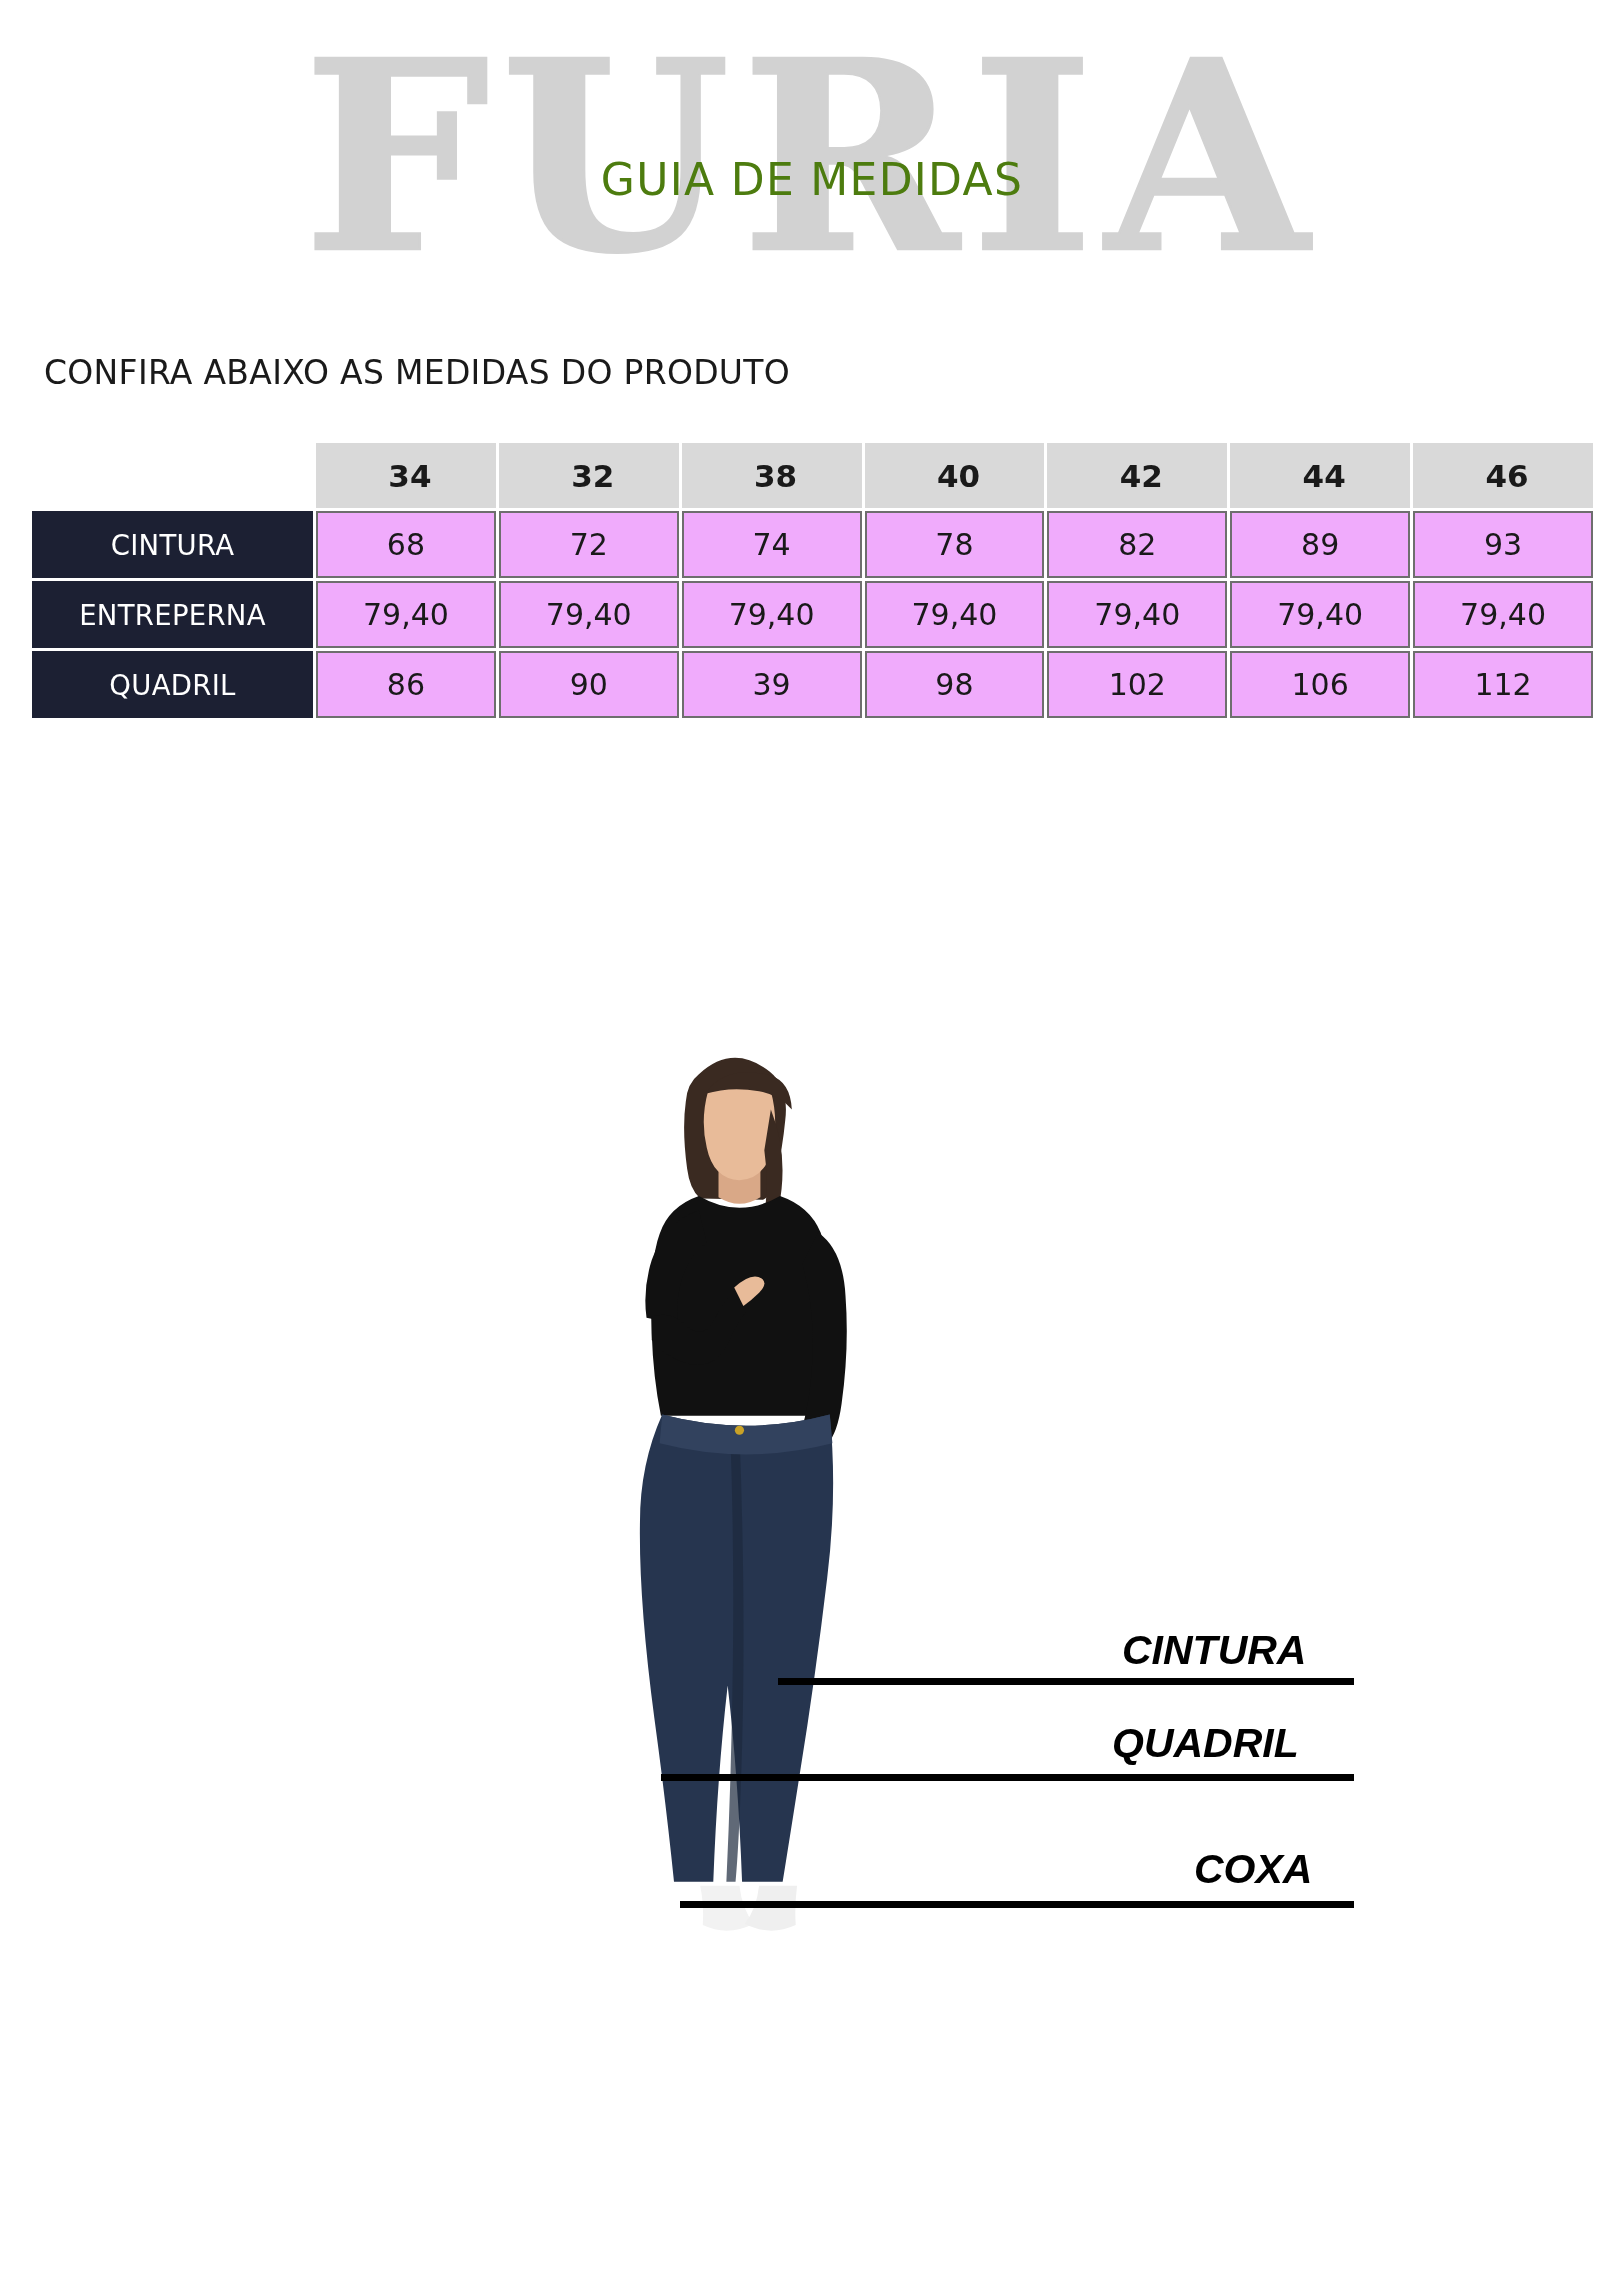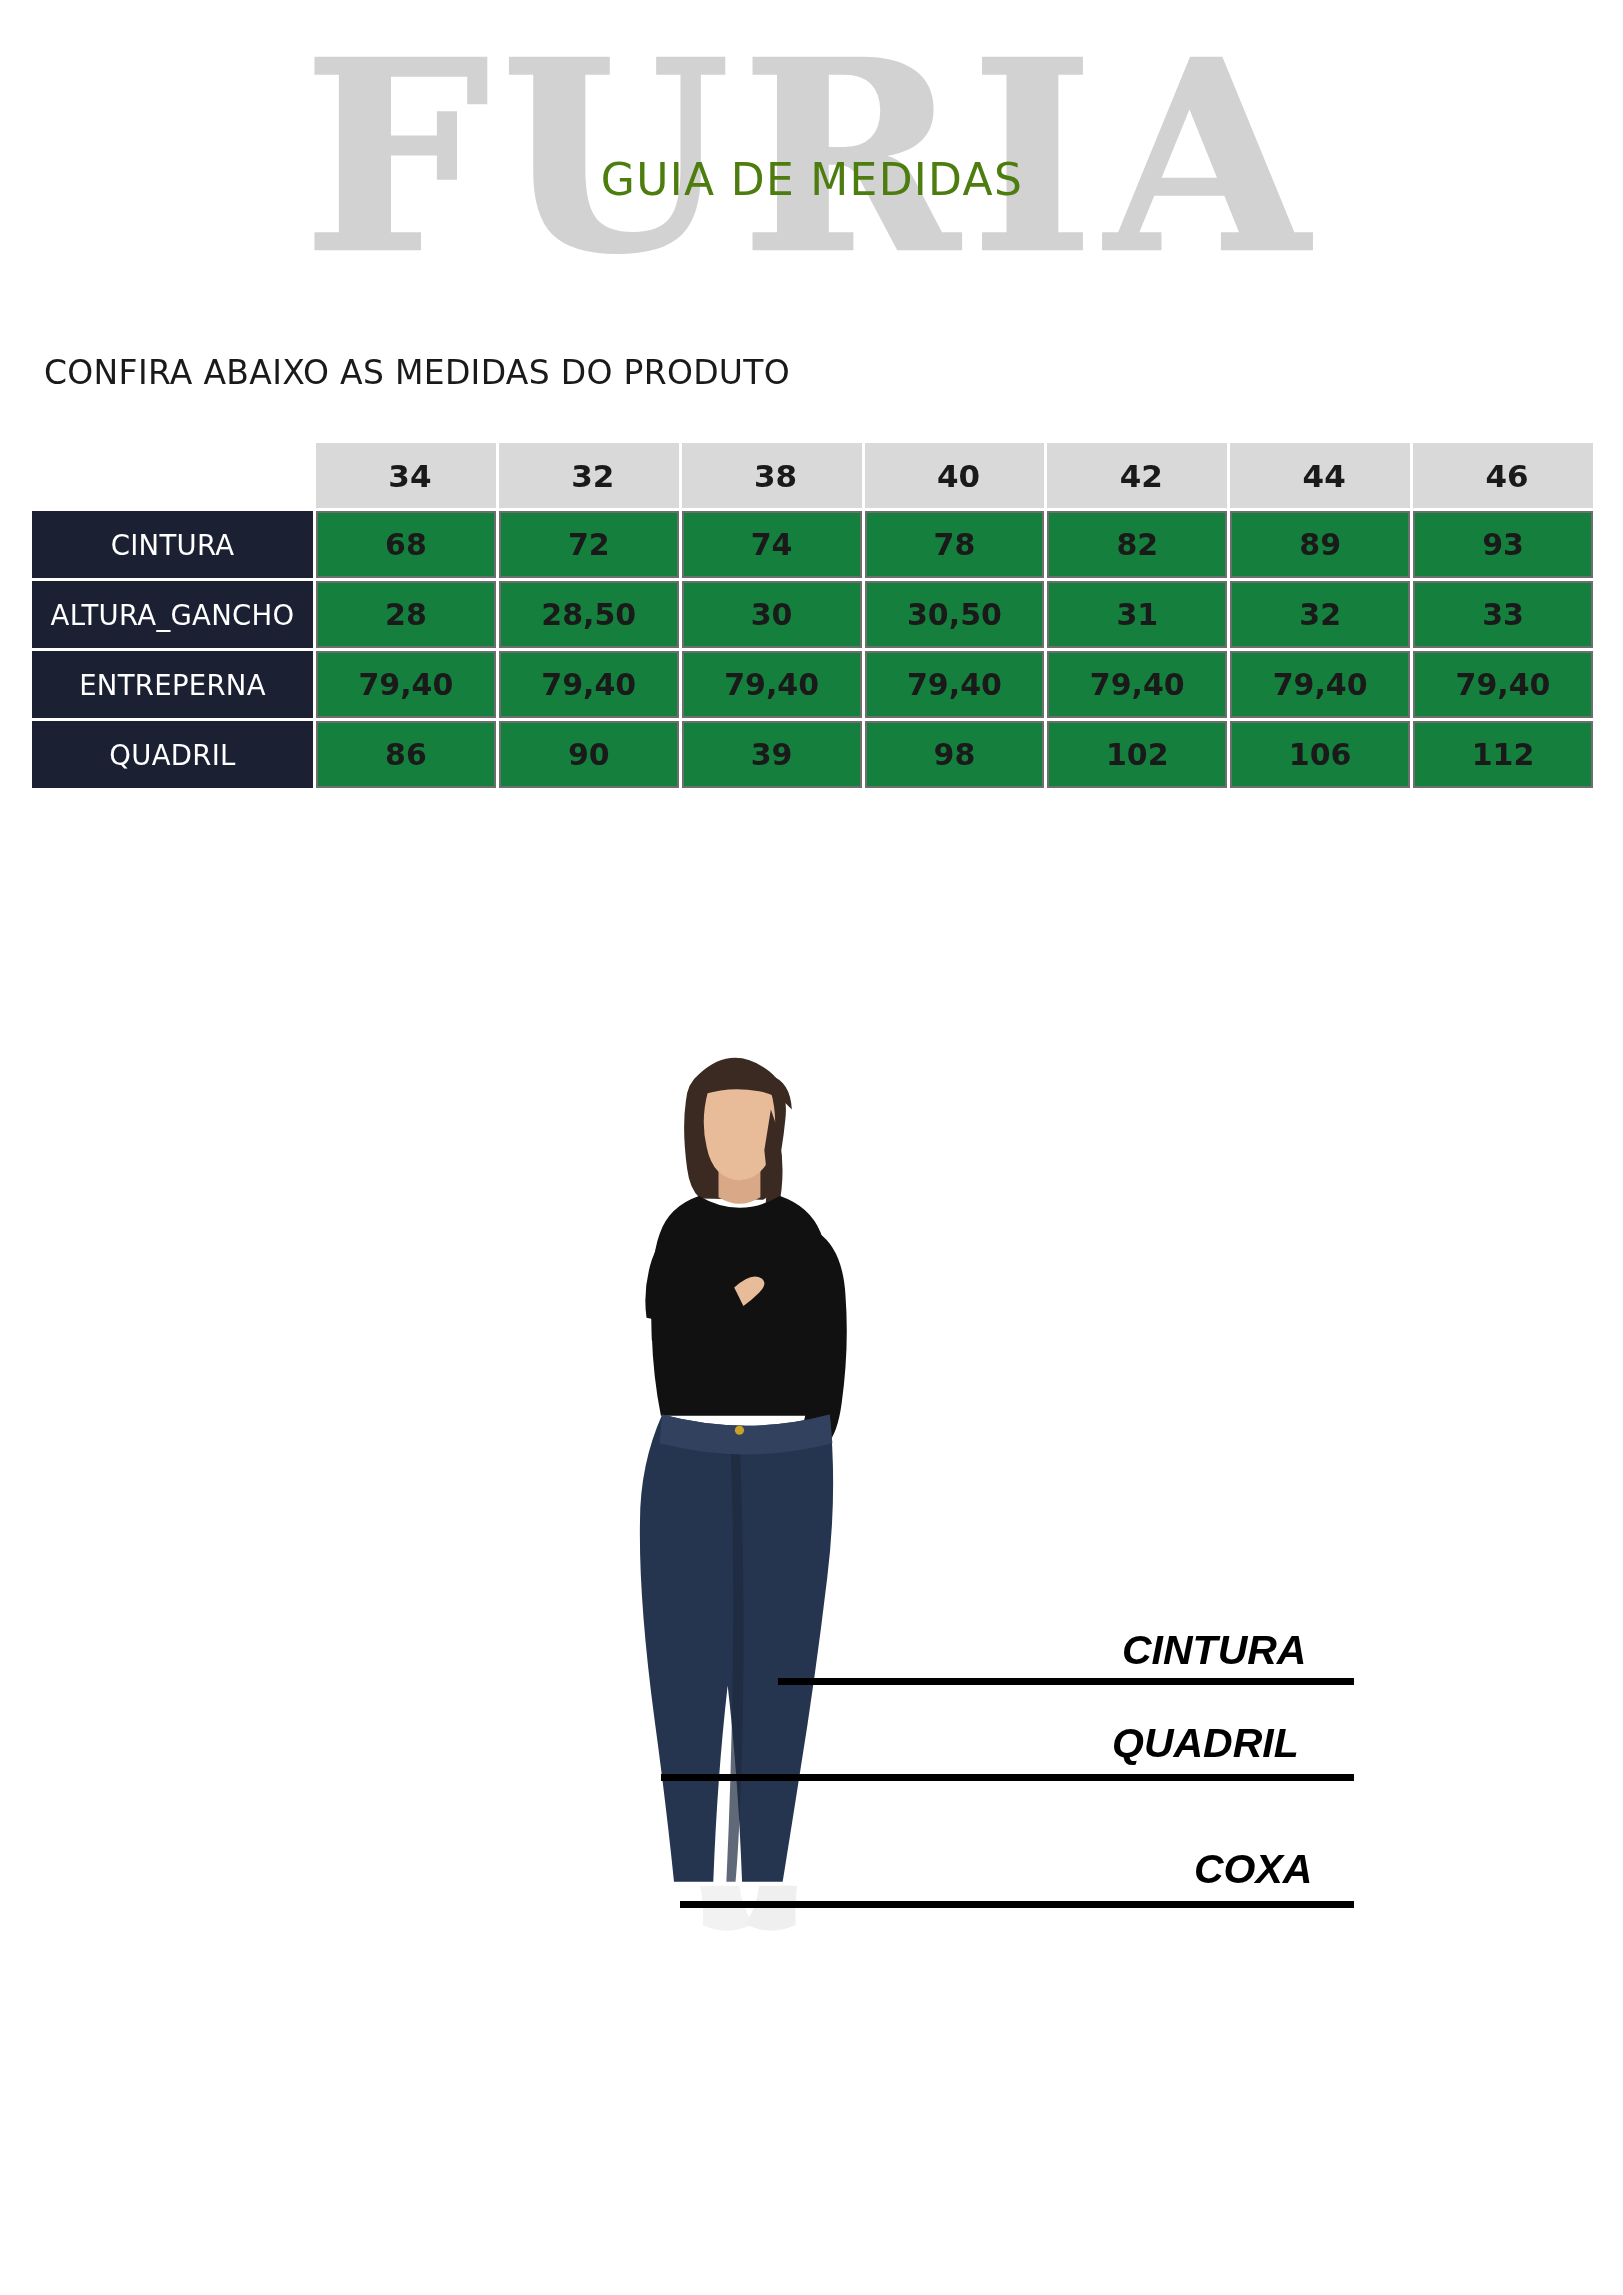--- a/index.html
+++ b/index.html
@@ -73,22 +73,22 @@
     width: 100%;
     table-layout: fixed;
   }
   table.size-table td, table.size-table th {
     padding: 0;
     margin: 0;
     height: 67px;
     text-align: center;
     vertical-align: middle;
     font-size: 30px;
-    font-weight: bold;
-    background: #15803d;
+    font-weight: normal;
+    background: #f0abfc;
     border: 2.6px solid #6e6e6e;
   }
   table.size-table thead th {
     background: #d9d9d9;
     border: none;
     font-weight: bold;
     font-size: 31px;
     height: 65px;
     padding-left: 8px;
   }
@@ -180,30 +180,20 @@
         <th class="rowhead">CINTURA</th>
         <td>68</td>
         <td>72</td>
         <td>74</td>
         <td>78</td>
         <td>82</td>
         <td>89</td>
         <td>93</td>
       </tr>
       <tr>
-        <th class="rowhead">ALTURA_GANCHO</th>
-        <td>28</td>
-        <td>28,50</td>
-        <td>30</td>
-        <td>30,50</td>
-        <td>31</td>
-        <td>32</td>
-        <td>33</td>
-      </tr>
-      <tr>
         <th class="rowhead">ENTREPERNA</th>
         <td>79,40</td>
         <td>79,40</td>
         <td>79,40</td>
         <td>79,40</td>
         <td>79,40</td>
         <td>79,40</td>
         <td>79,40</td>
       </tr>
       <tr>

